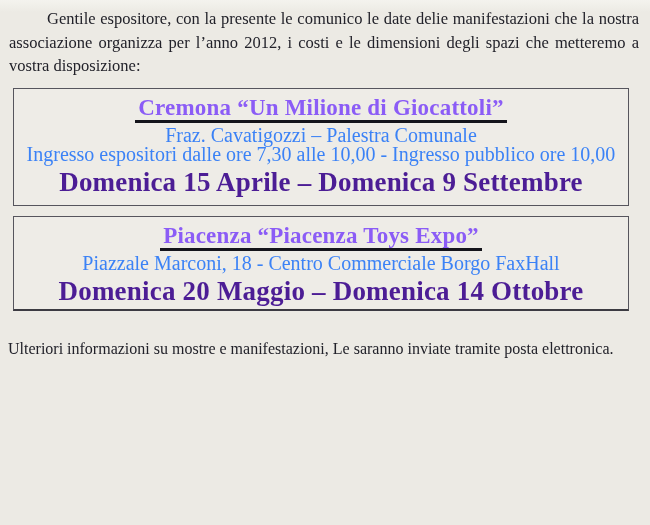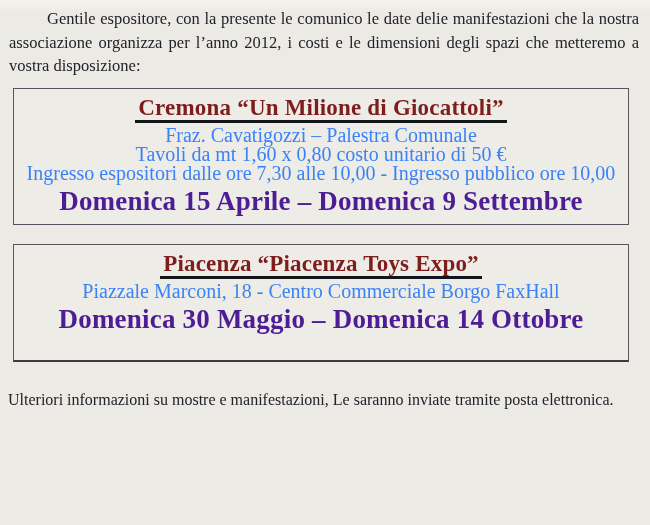--- a/index.html
+++ b/index.html
@@ -26,30 +26,30 @@
   .event-box {
     box-sizing: border-box;
     margin: 10px 0 0 13px;
     width: 616px;
     border: 1px solid #56555d;
     background: rgba(255,255,255,0.12);
     text-align: center;
     padding: 5px 4px 7px;
   }
   .event-box.second {
-    margin-top: 19px;
+    margin-top: 10px;
     border-bottom-width: 2px;
     border-bottom-color: #3c3b42;
-    padding-bottom: 25px;
+    padding-bottom: 2px;
   }
   .event-title {
     font-size: 23px;
     font-weight: bold;
     line-height: 28px;
-    color: #7f1d1d;
+    color: #8b5cf6;
     letter-spacing: 0.2px;
   }
   .event-title .u {
     border-bottom: 3px solid #14141b;
     padding: 0 3px 0px;
     display: inline-block;
     line-height: 25px;
   }
   .event-line {
     font-size: 20px;
@@ -88,31 +88,30 @@
 
 <div class="page">
 
   <p class="intro">Gentile espositore, con la presente le comunico le date delie manifestazioni che la nostra associazione organizza per l’anno 2012, i costi e le dimensioni degli spazi che metteremo a vostra disposizione:</p>
 
   <div class="event-box">
     <div class="event-title">
       <span class="u">Cremona “Un Milione di Giocattoli”</span>
     </div>
     <div class="event-line first">Fraz. Cavatigozzi – Palestra Comunale</div>
-    <div class="event-line">Tavoli da mt 1,60 x 0,80  costo unitario di 50 €</div>
     <div class="event-line">Ingresso espositori dalle ore 7,30 alle 10,00  -  Ingresso pubblico ore 10,00</div>
     <div class="event-dates">Domenica 15 Aprile – Domenica 9 Settembre</div>
   </div>
 
   <div class="event-box second">
     <div class="event-title">
       <span class="u">Piacenza “Piacenza Toys Expo”</span>
     </div>
     <div class="event-line first">Piazzale Marconi, 18 - Centro Commerciale Borgo FaxHall</div>
-    <div class="event-dates">Domenica 30 Maggio – Domenica 14 Ottobre</div>
+    <div class="event-dates">Domenica 20 Maggio – Domenica 14 Ottobre</div>
   </div>
 
   <div class="footer">
     <p class="footer-line">Ulteriori informazioni su mostre e manifestazioni, Le saranno inviate tramite posta elettronica.</p>
 
   </div>
 
 </div>
 
 </body></html>

